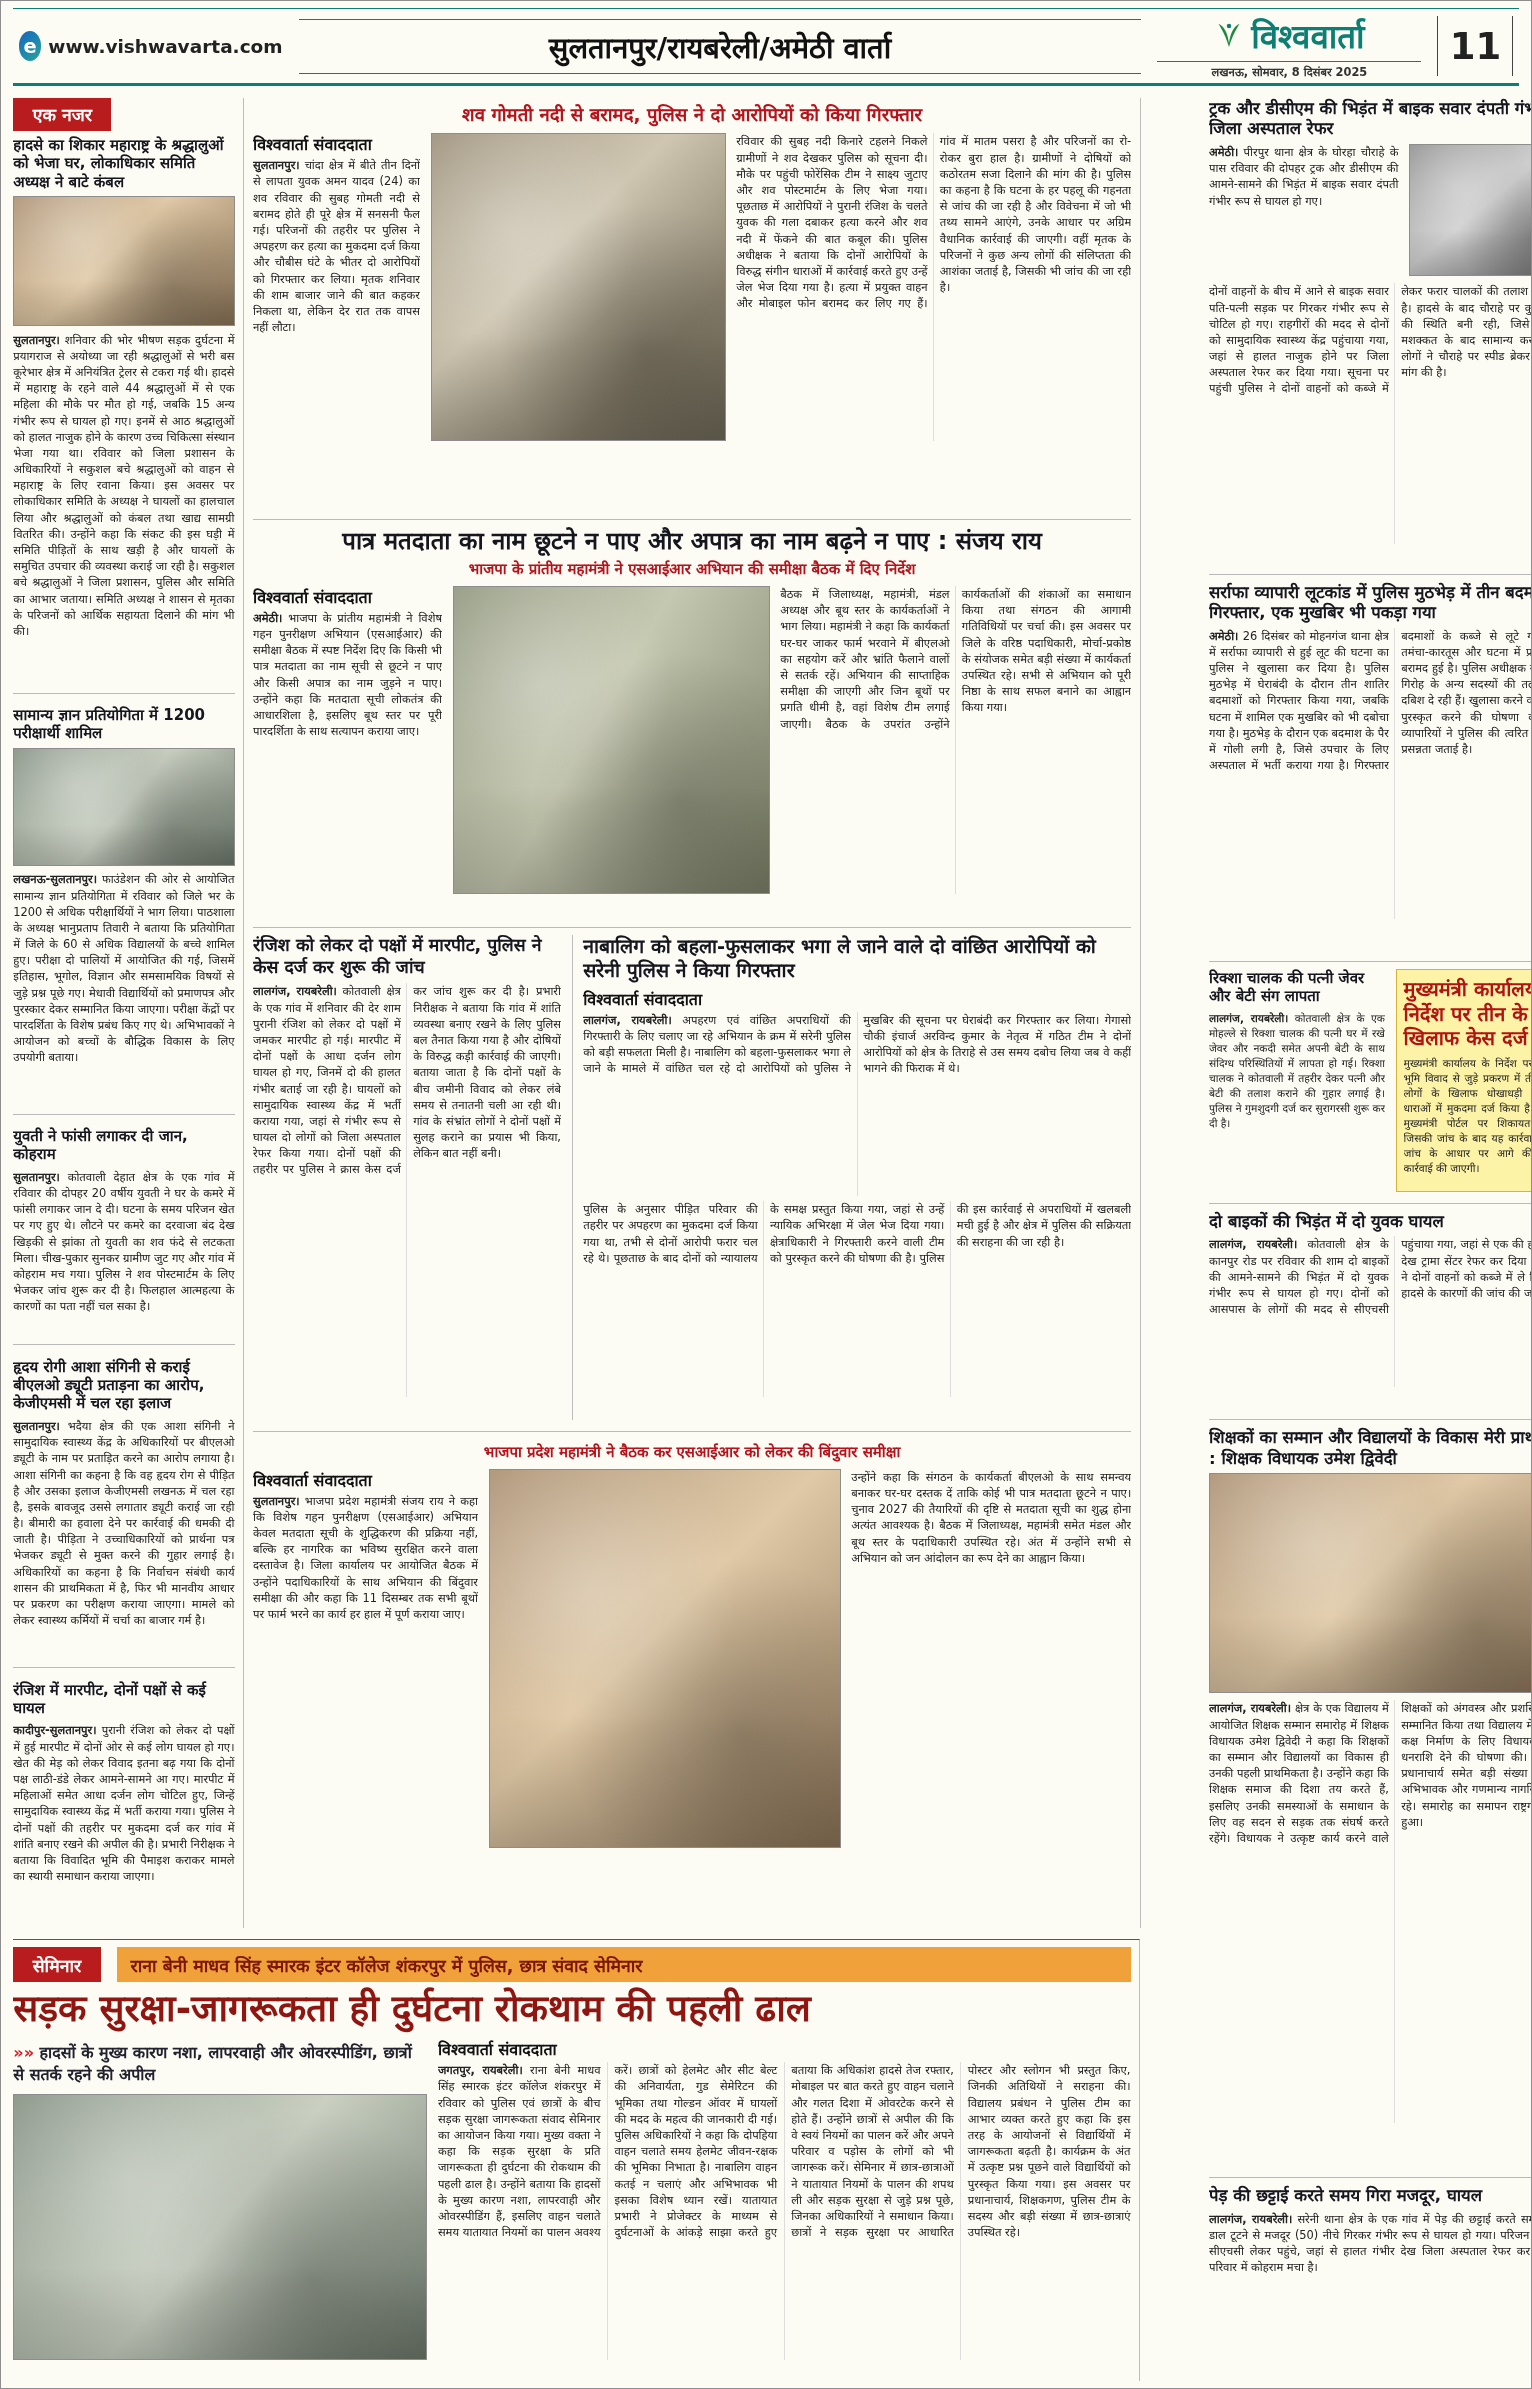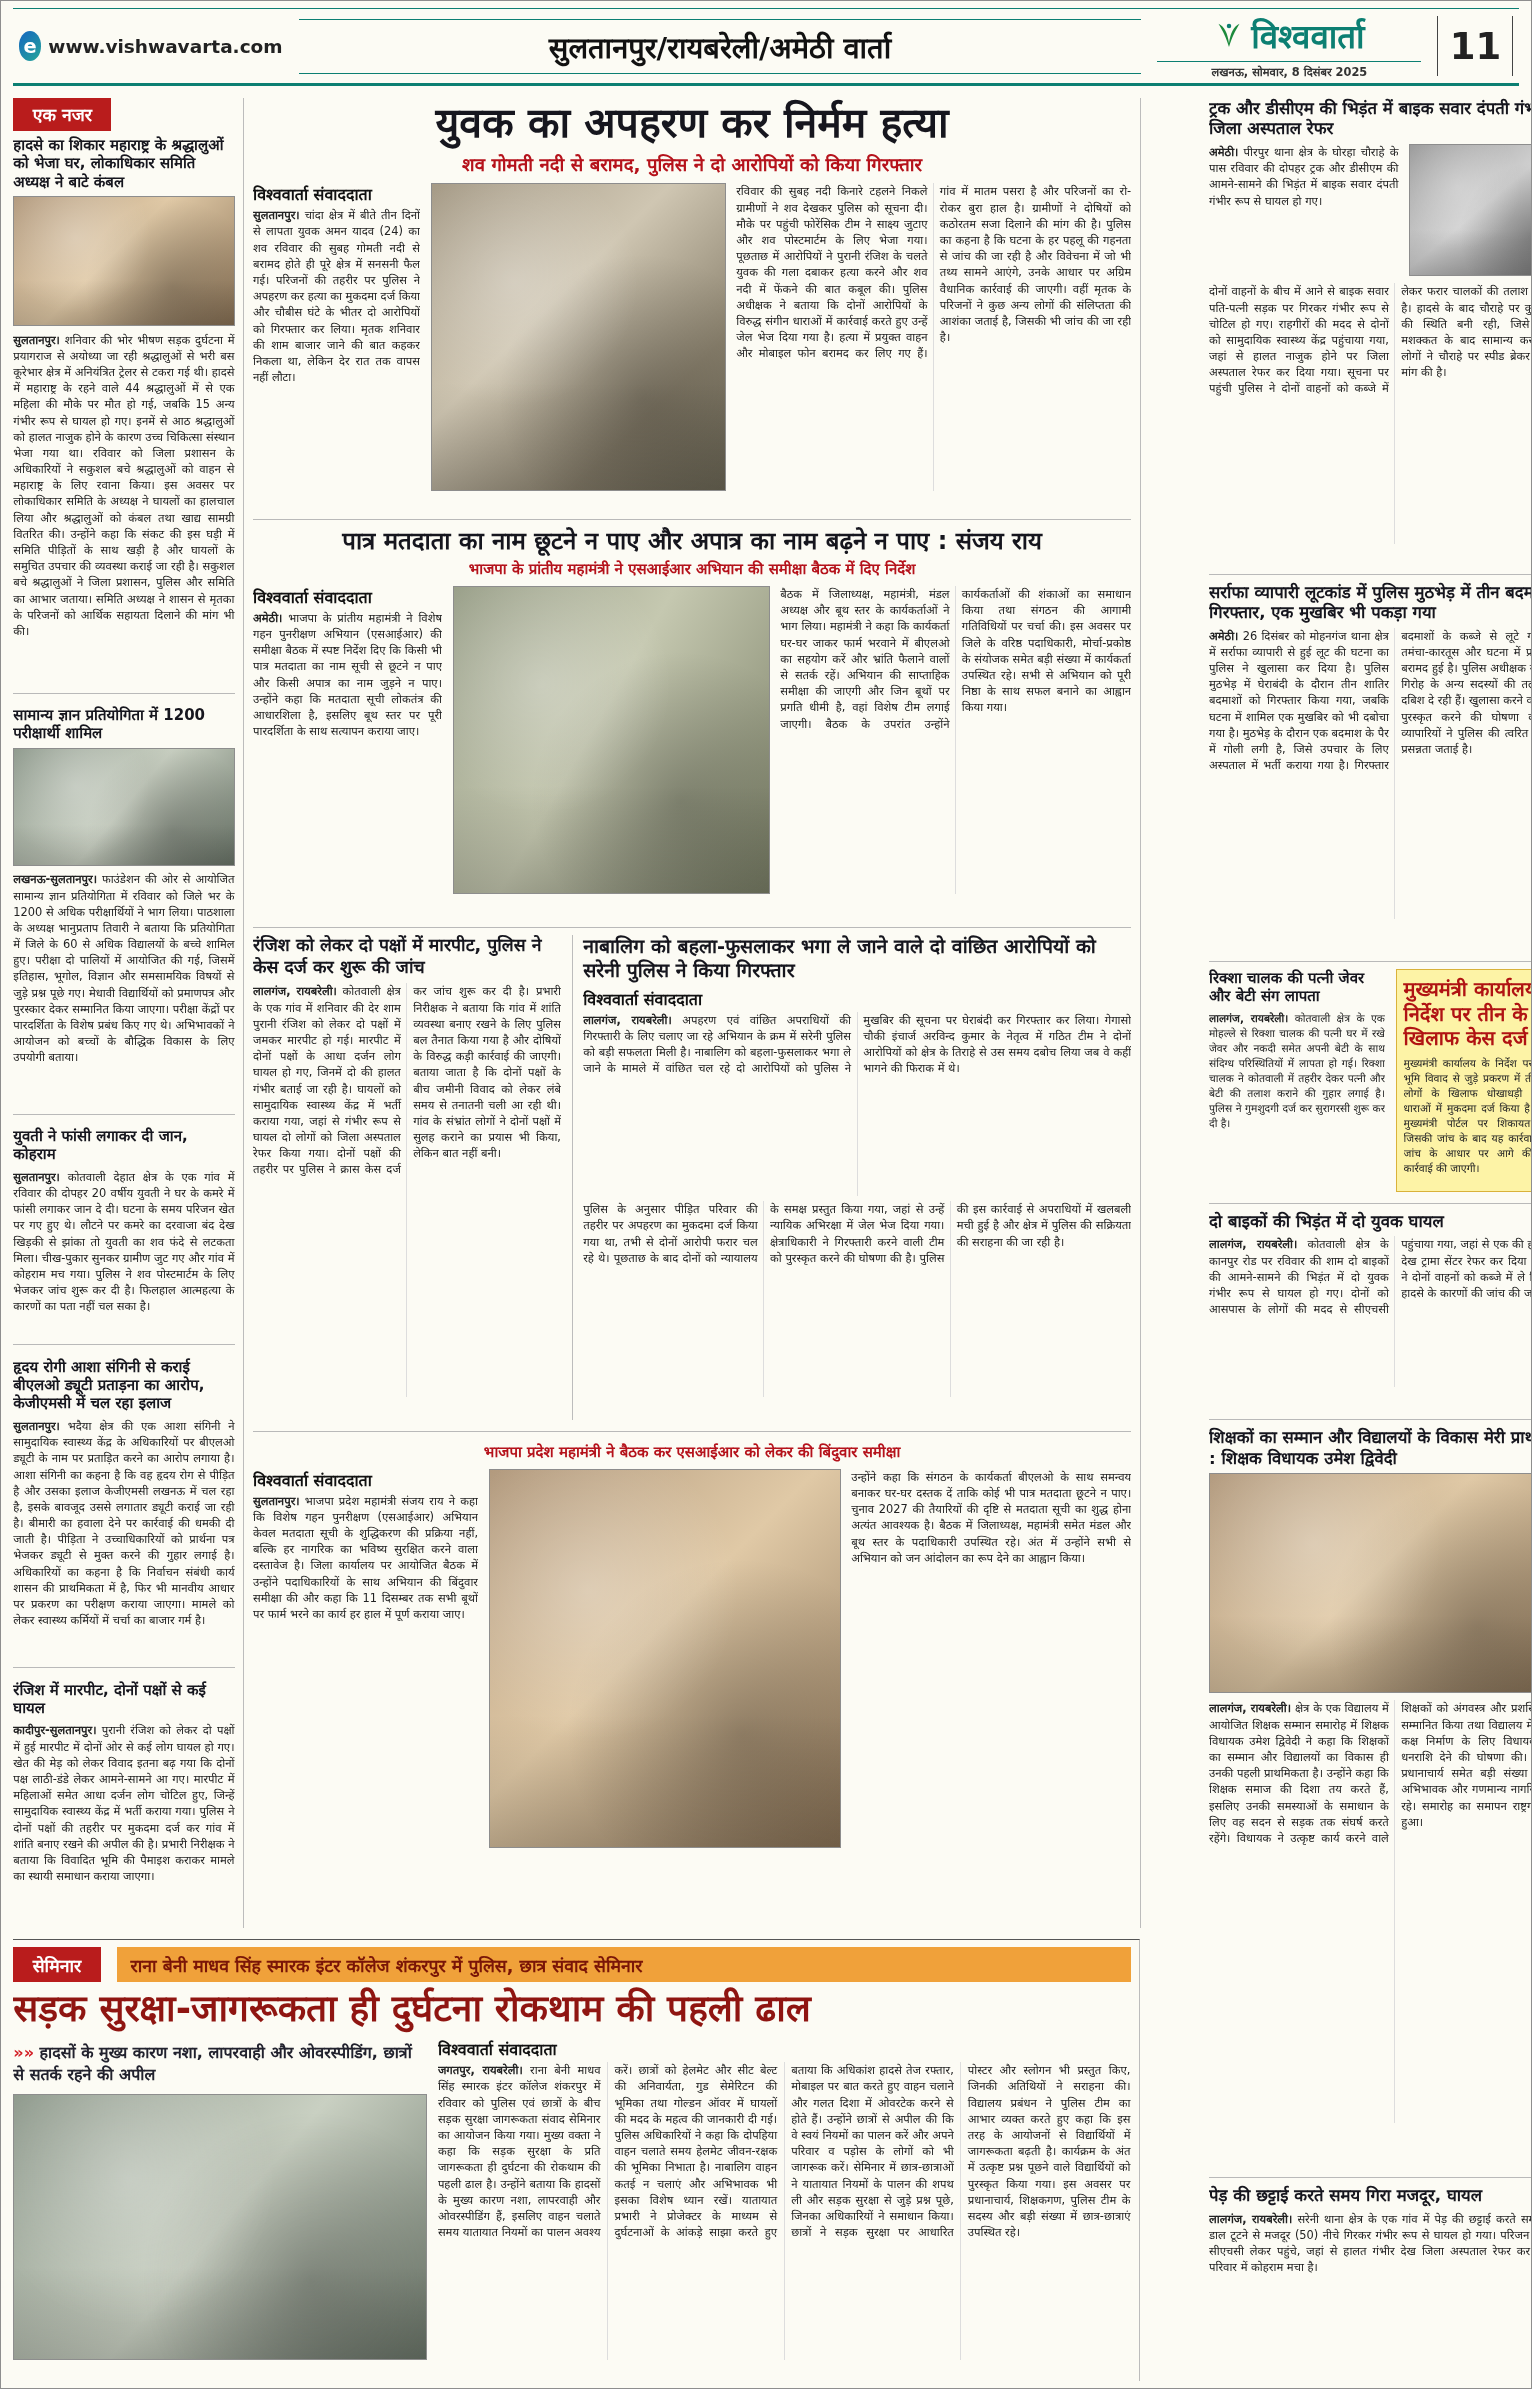--- a/index.html
+++ b/index.html
@@ -140,21 +140,20 @@
 
     <article class="story sep" style="height:257px">
       <h3 class="hl">रंजिश में मारपीट, दोनों पक्षों से कई घायल</h3>
       <p class="body clip" style="height:203px"><b class="dl">कादीपुर-सुलतानपुर।</b> <span>पुरानी रंजिश को लेकर दो पक्षों में हुई मारपीट में दोनों ओर से कई लोग घायल हो गए। खेत की मेड़ को लेकर विवाद इतना बढ़ गया कि दोनों पक्ष लाठी-डंडे लेकर आमने-सामने आ गए। मारपीट में महिलाओं समेत आधा दर्जन लोग चोटिल हुए, जिन्हें सामुदायिक स्वास्थ्य केंद्र में भर्ती कराया गया। पुलिस ने दोनों पक्षों की तहरीर पर मुकदमा दर्ज कर गांव में शांति बनाए रखने की अपील की है। प्रभारी निरीक्षक ने बताया कि विवादित भूमि की पैमाइश कराकर मामले का स्थायी समाधान कराया जाएगा।</span></p>
     </article>
   </aside>
 
   <main class="col-center">
 
     <article style="height:410px" class="clip">
-      <h1 class="hl lead-hl">युवक का अपहरण कर निर्मम हत्या</h1>
       <h2 class="sub lead-sub">शव गोमती नदी से बरामद, पुलिस ने दो आरोपियों को किया गिरफ्तार</h2>
       <div class="row" style="height:314px">
         <div style="width:167px" class="clip">
           <div class="by">विश्ववार्ता संवाददाता</div>
           <p class="body"><b class="dl">सुलतानपुर।</b> <span>चांदा क्षेत्र में बीते तीन दिनों से लापता युवक अमन यादव (24) का शव रविवार की सुबह गोमती नदी से बरामद होते ही पूरे क्षेत्र में सनसनी फैल गई। परिजनों की तहरीर पर पुलिस ने अपहरण कर हत्या का मुकदमा दर्ज किया और चौबीस घंटे के भीतर दो आरोपियों को गिरफ्तार कर लिया। मृतक शनिवार की शाम बाजार जाने की बात कहकर निकला था, लेकिन देर रात तक वापस नहीं लौटा।</span></p>
         </div>
         <div class="ph ph-a" style="width:295px;height:308px"></div>
         <div style="flex:1" class="clip">
           <p class="body c2" style="height:308px">रविवार की सुबह नदी किनारे टहलने निकले ग्रामीणों ने शव देखकर पुलिस को सूचना दी। मौके पर पहुंची फोरेंसिक टीम ने साक्ष्य जुटाए और शव पोस्टमार्टम के लिए भेजा गया। पूछताछ में आरोपियों ने पुरानी रंजिश के चलते युवक की गला दबाकर हत्या करने और शव नदी में फेंकने की बात कबूल की। पुलिस अधीक्षक ने बताया कि दोनों आरोपियों के विरुद्ध संगीन धाराओं में कार्रवाई करते हुए उन्हें जेल भेज दिया गया है। हत्या में प्रयुक्त वाहन और मोबाइल फोन बरामद कर लिए गए हैं। गांव में मातम पसरा है और परिजनों का रो-रोकर बुरा हाल है। ग्रामीणों ने दोषियों को कठोरतम सजा दिलाने की मांग की है। पुलिस का कहना है कि घटना के हर पहलू की गहनता से जांच की जा रही है और विवेचना में जो भी तथ्य सामने आएंगे, उनके आधार पर अग्रिम वैधानिक कार्रवाई की जाएगी। वहीं मृतक के परिजनों ने कुछ अन्य लोगों की संलिप्तता की आशंका जताई है, जिसकी भी जांच की जा रही है।</p>
         </div>

